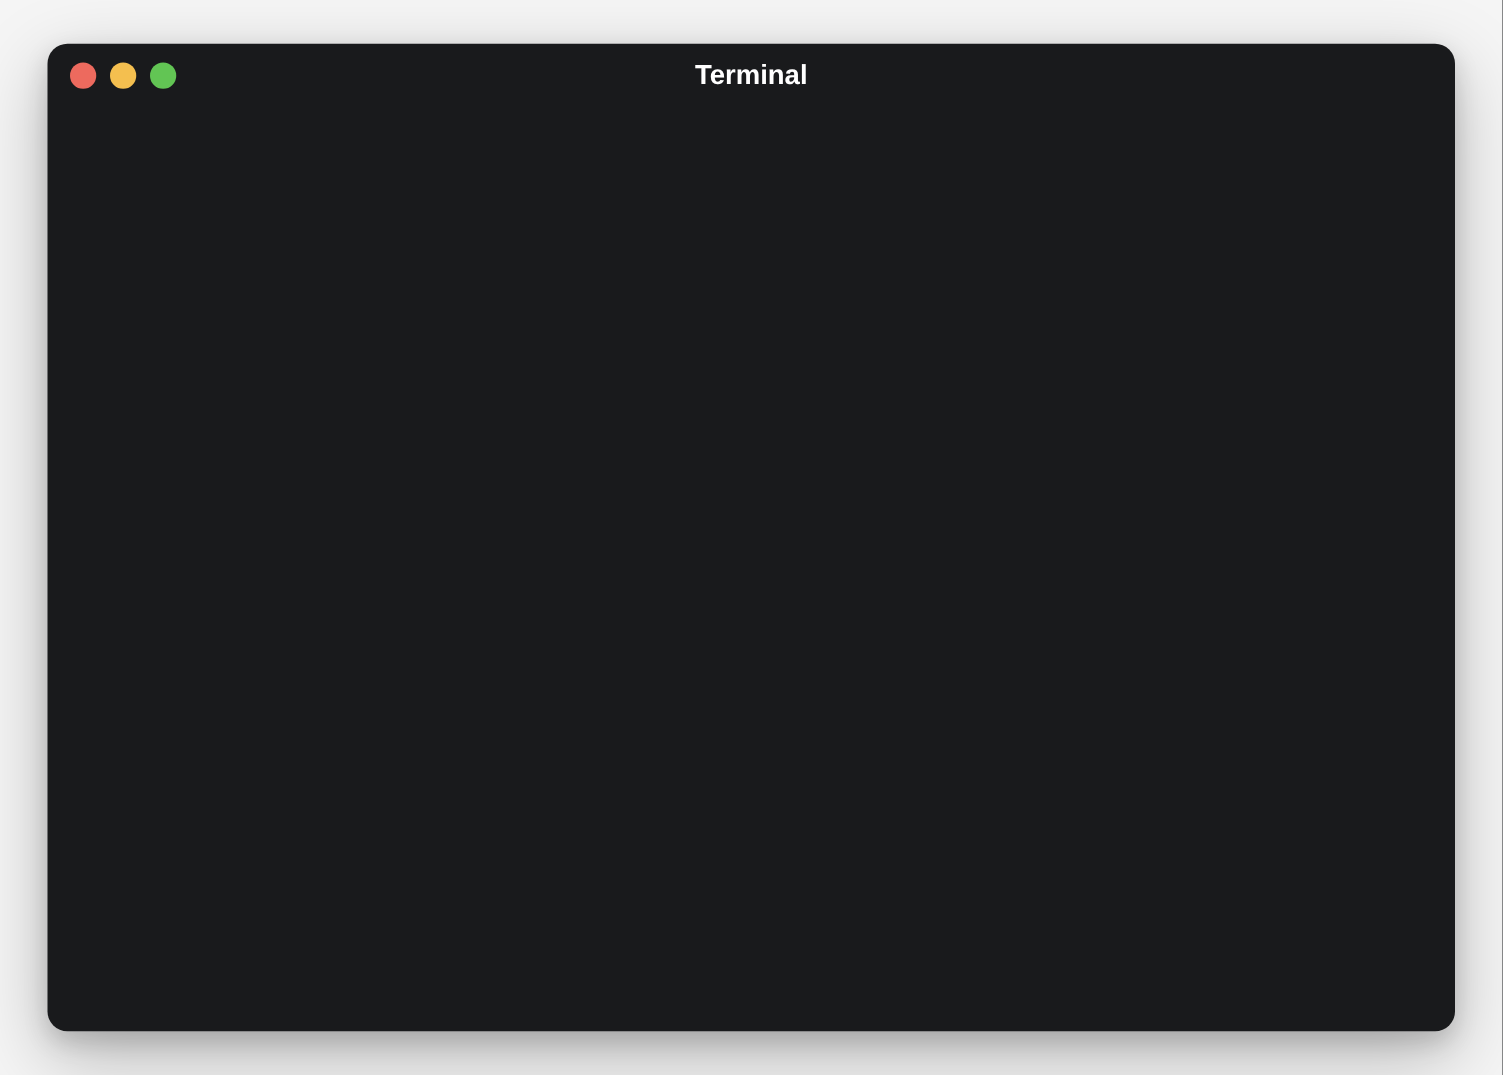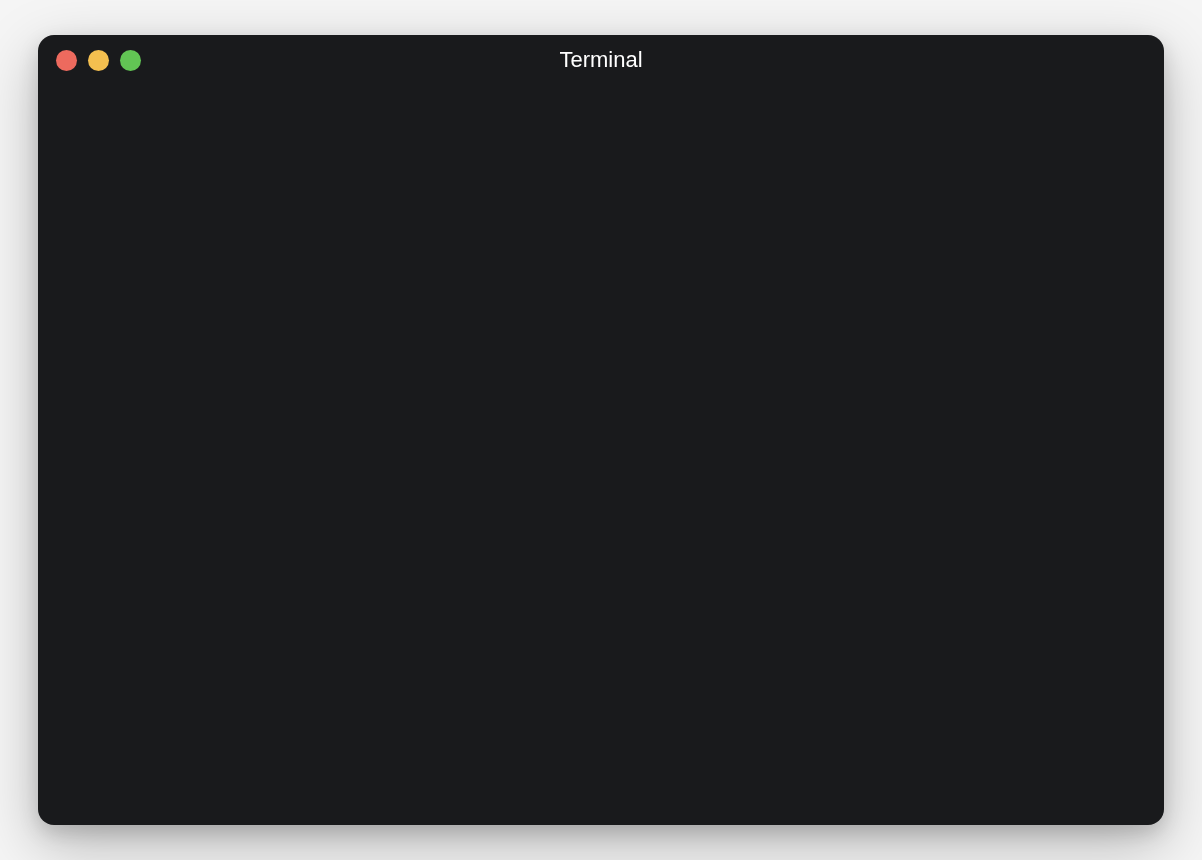--- a/index.html
+++ b/index.html
@@ -61,21 +61,21 @@
     .traffic-light.maximize {
       background: #62c554;
     }
 
     .window-title {
       position: absolute;
       left: 50%;
       transform: translateX(-50%);
       color: #ffffff;
       font-size: 22px;
-      font-weight: 400;
+      font-weight: 700;
       text-align: right;
     }
 
     .terminal-body {
       flex: 1;
       padding: 12px 18px;
       font-family: "SF Mono", Menlo, Monaco, Consolas, monospace;
       color: #e6e6e6;
       font-size: 16px;
       line-height: 1.5;

